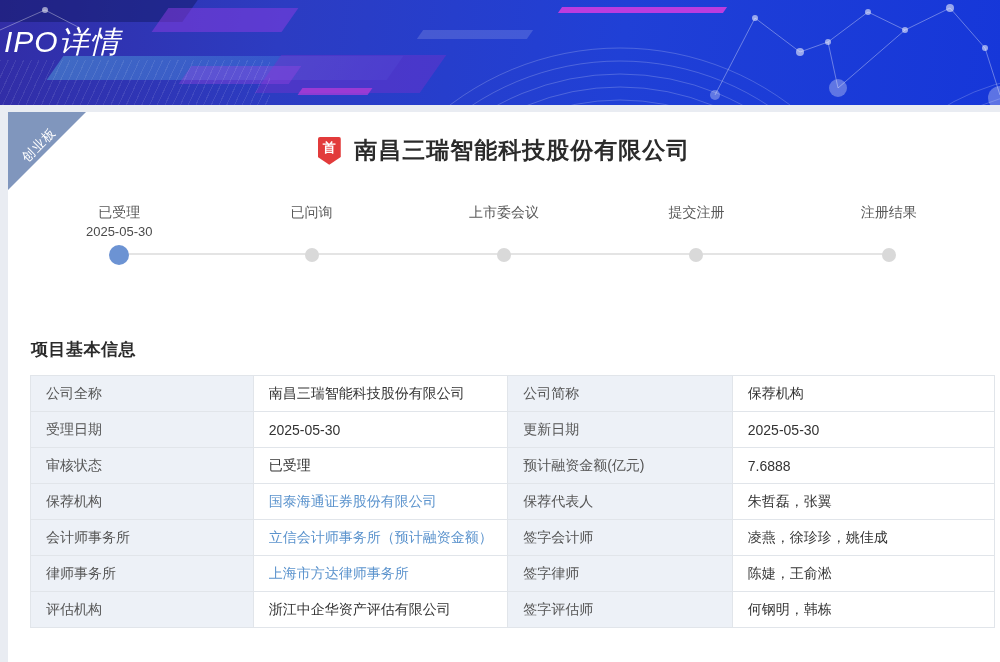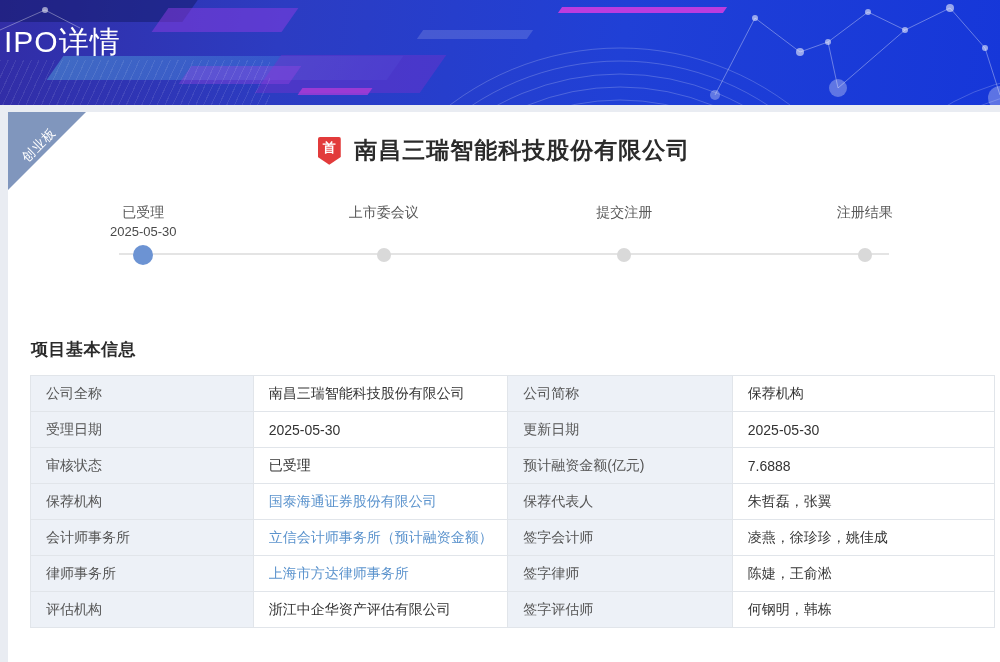--- a/index.html
+++ b/index.html
@@ -7,20 +7,21 @@
   body {
     font-family:"Liberation Sans","DejaVu Sans",sans-serif;
     background:#e9ecf2;
     position:relative;
   }
 
   
   .banner{
     position:relative; width:1000px; height:105px; overflow:hidden;
     background:linear-gradient(97deg,#322da6 0%,#2c3cc2 28%,#2040d6 62%,#1637d9 100%);
+    font-style:italic;
   }
   .banner .streak{ position:absolute; transform:skewX(-35deg); }
   .s1{ left:-30px; top:0;  width:220px; height:22px; background:rgba(15,22,90,.45);}
   .s2{ left:55px;  top:56px; width:340px; height:24px; background:linear-gradient(90deg,rgba(90,200,235,.38),rgba(90,160,255,.12));}
   .s3{ left:160px; top:8px;  width:130px; height:24px; background:rgba(140,60,225,.5);}
   .s4{ left:560px; top:7px;  width:165px; height:6px;  background:rgba(215,60,225,.85);}
   .s5{ left:268px; top:55px; width:165px; height:38px; background:rgba(115,48,205,.45);}
   .s6{ left:185px; top:66px; width:110px; height:18px; background:rgba(160,70,230,.35);}
   .s7{ left:300px; top:88px; width:70px;  height:7px;  background:rgba(210,60,220,.6);}
   .s8{ left:420px; top:30px; width:110px; height:9px;  background:rgba(255,255,255,.15);}
@@ -173,20 +174,27 @@
     <div class="track"></div>
 
     <div class="step active">
       <div class="step-label">已受理</div>
       <div class="step-date">2025-05-30</div>
       <div class="dot-row">
           <div class="dot"></div>
         </div>
     </div>
 
+    <div class="step">
+      <div class="step-label">已问询</div>
+      <div class="step-date"></div>
+      <div class="dot-row">
+          <div class="dot"></div>
+        </div>
+    </div>
 
     <div class="step">
       <div class="step-label">上市委会议</div>
       <div class="step-date"></div>
       <div class="dot-row">
           <div class="dot"></div>
         </div>
     </div>
 
     <div class="step">

